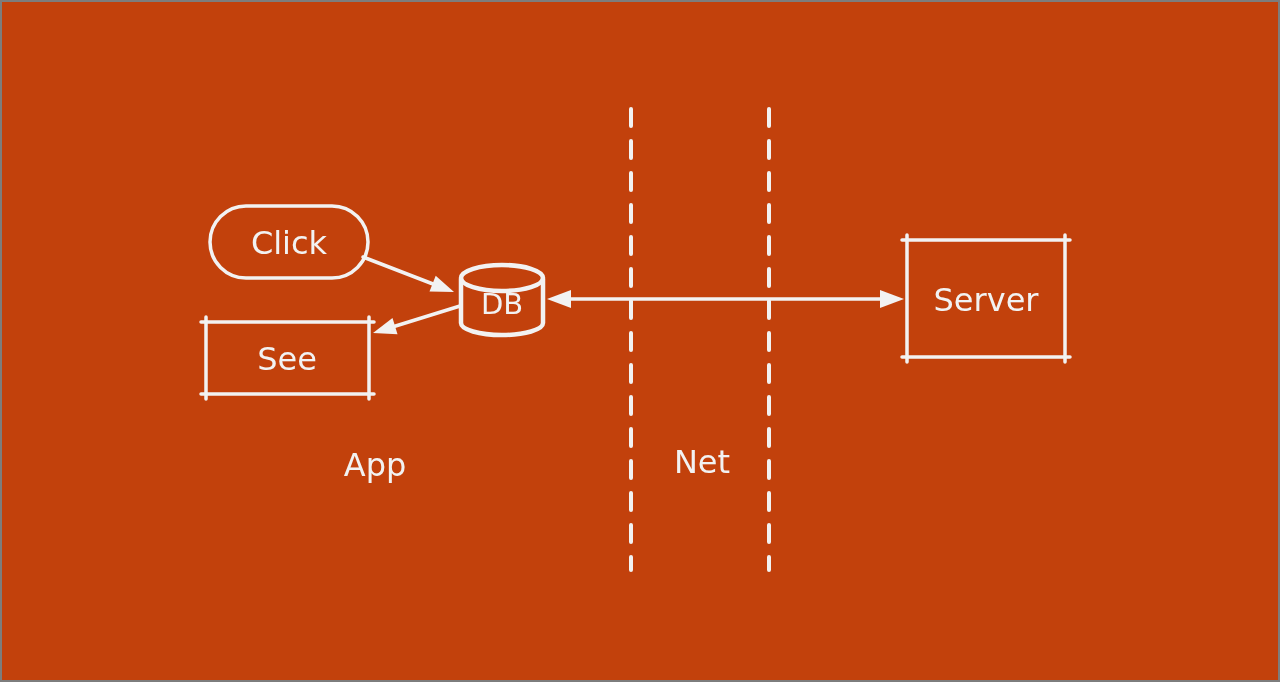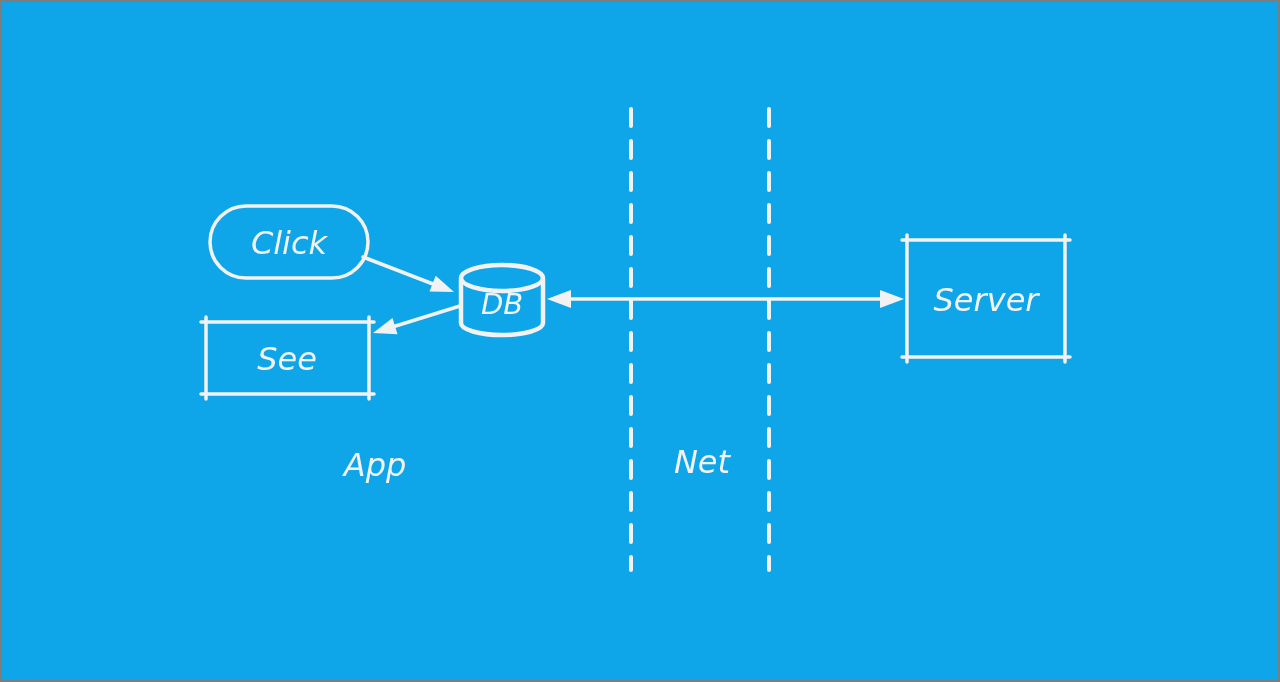--- a/index.html
+++ b/index.html
@@ -1,23 +1,22 @@
 <!DOCTYPE html>
 <html><head>
 <meta charset="utf-8">
 <style>
   html, body { margin: 0; padding: 0; background: #0b0b0d; }
   .frame {
     position: relative;
     width: 1276px;
     height: 678px;
-    background: #0ea5e9;
+    background: #c2410c;
     border: 2px solid #7d7d7d;
     overflow: hidden;
-    font-style: italic;
   }
   svg { display: block; width: 1276px; height: 678px; }
   .sketch {
     fill: none;
     stroke: #f2f2f2;
     stroke-width: 3.5;
     stroke-linecap: round;
     stroke-linejoin: round;
   }
   .sketch-thick { stroke-width: 4.5; }

